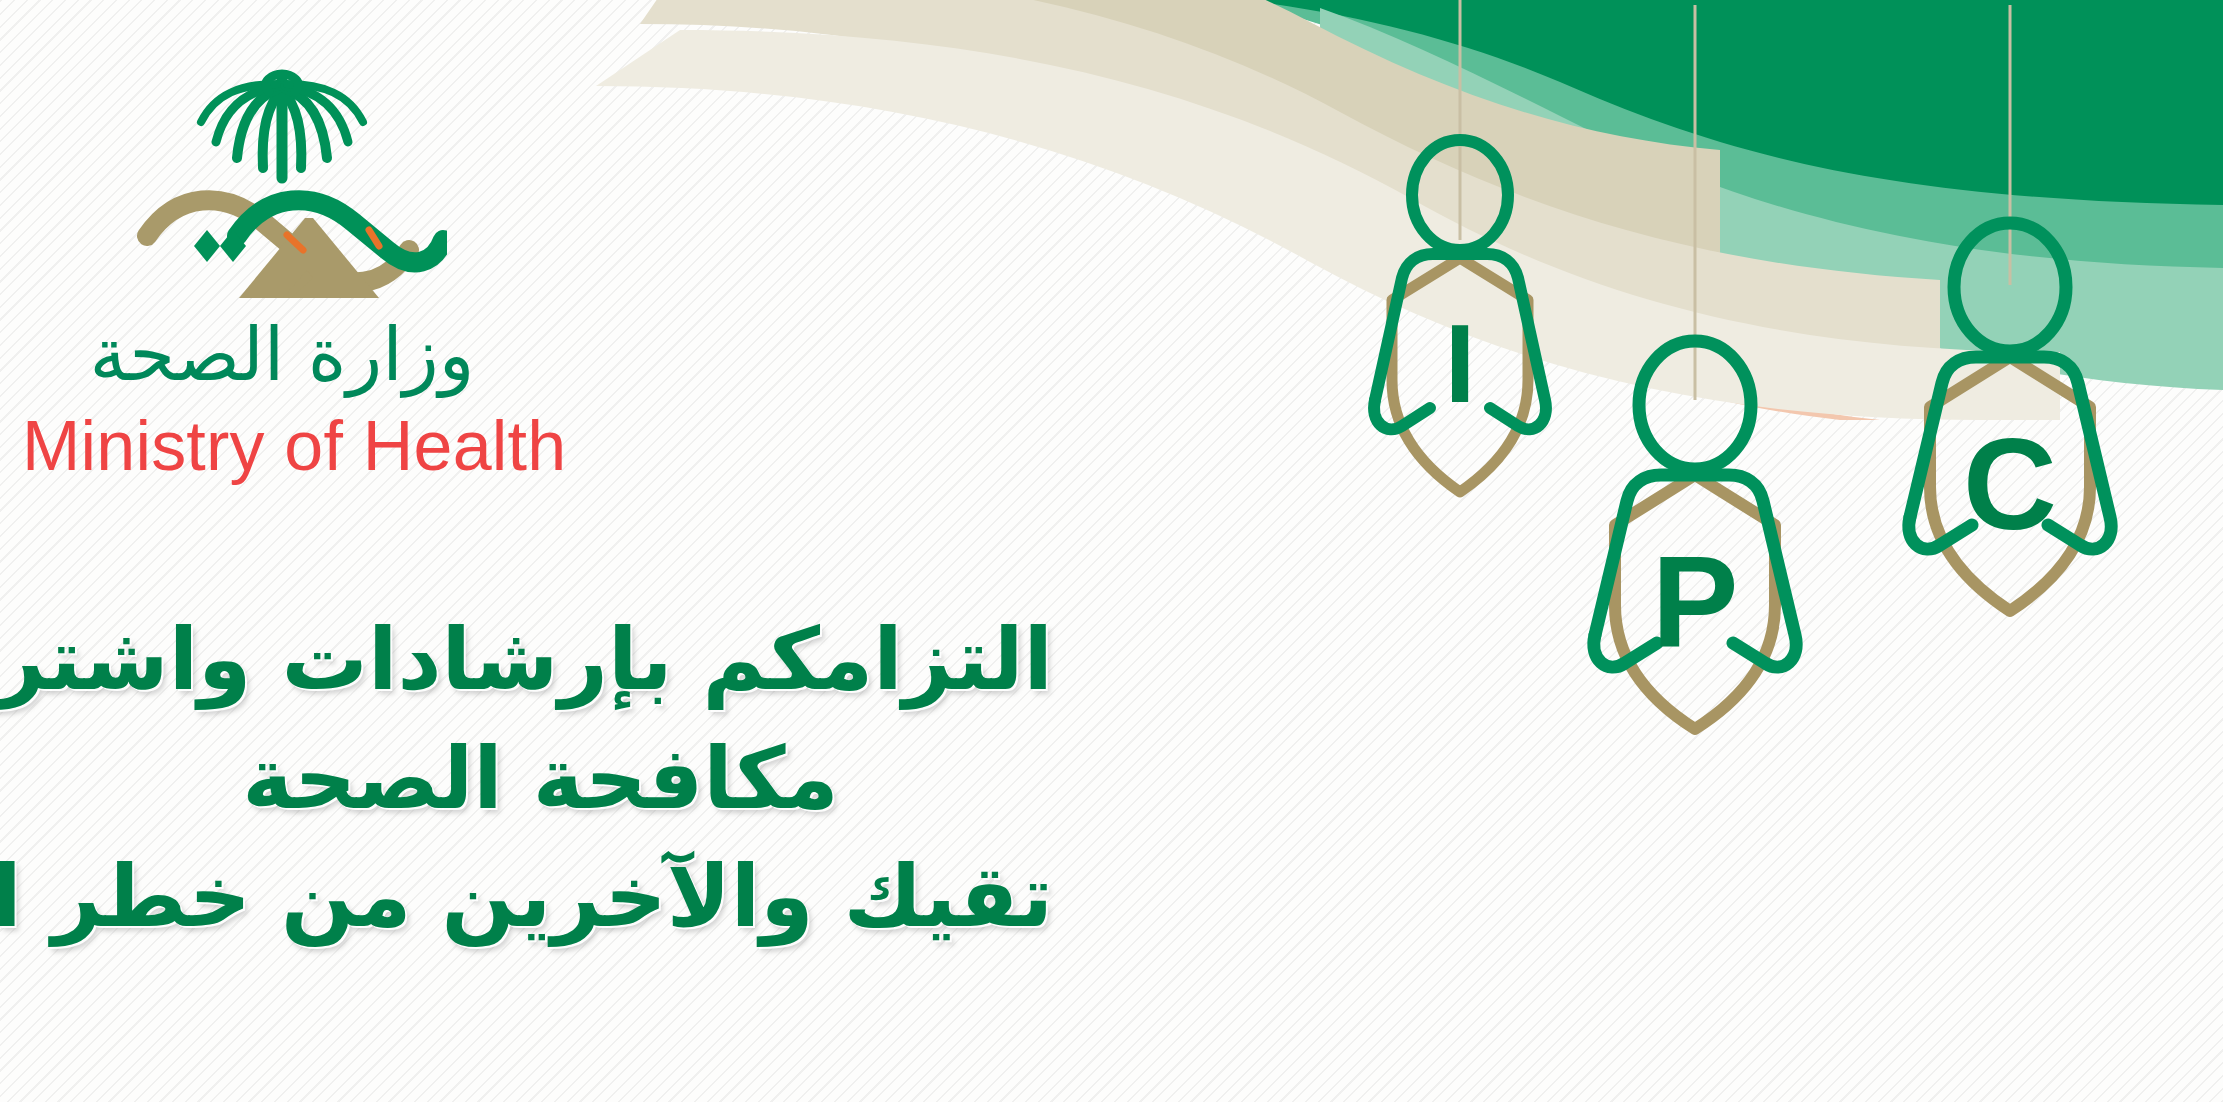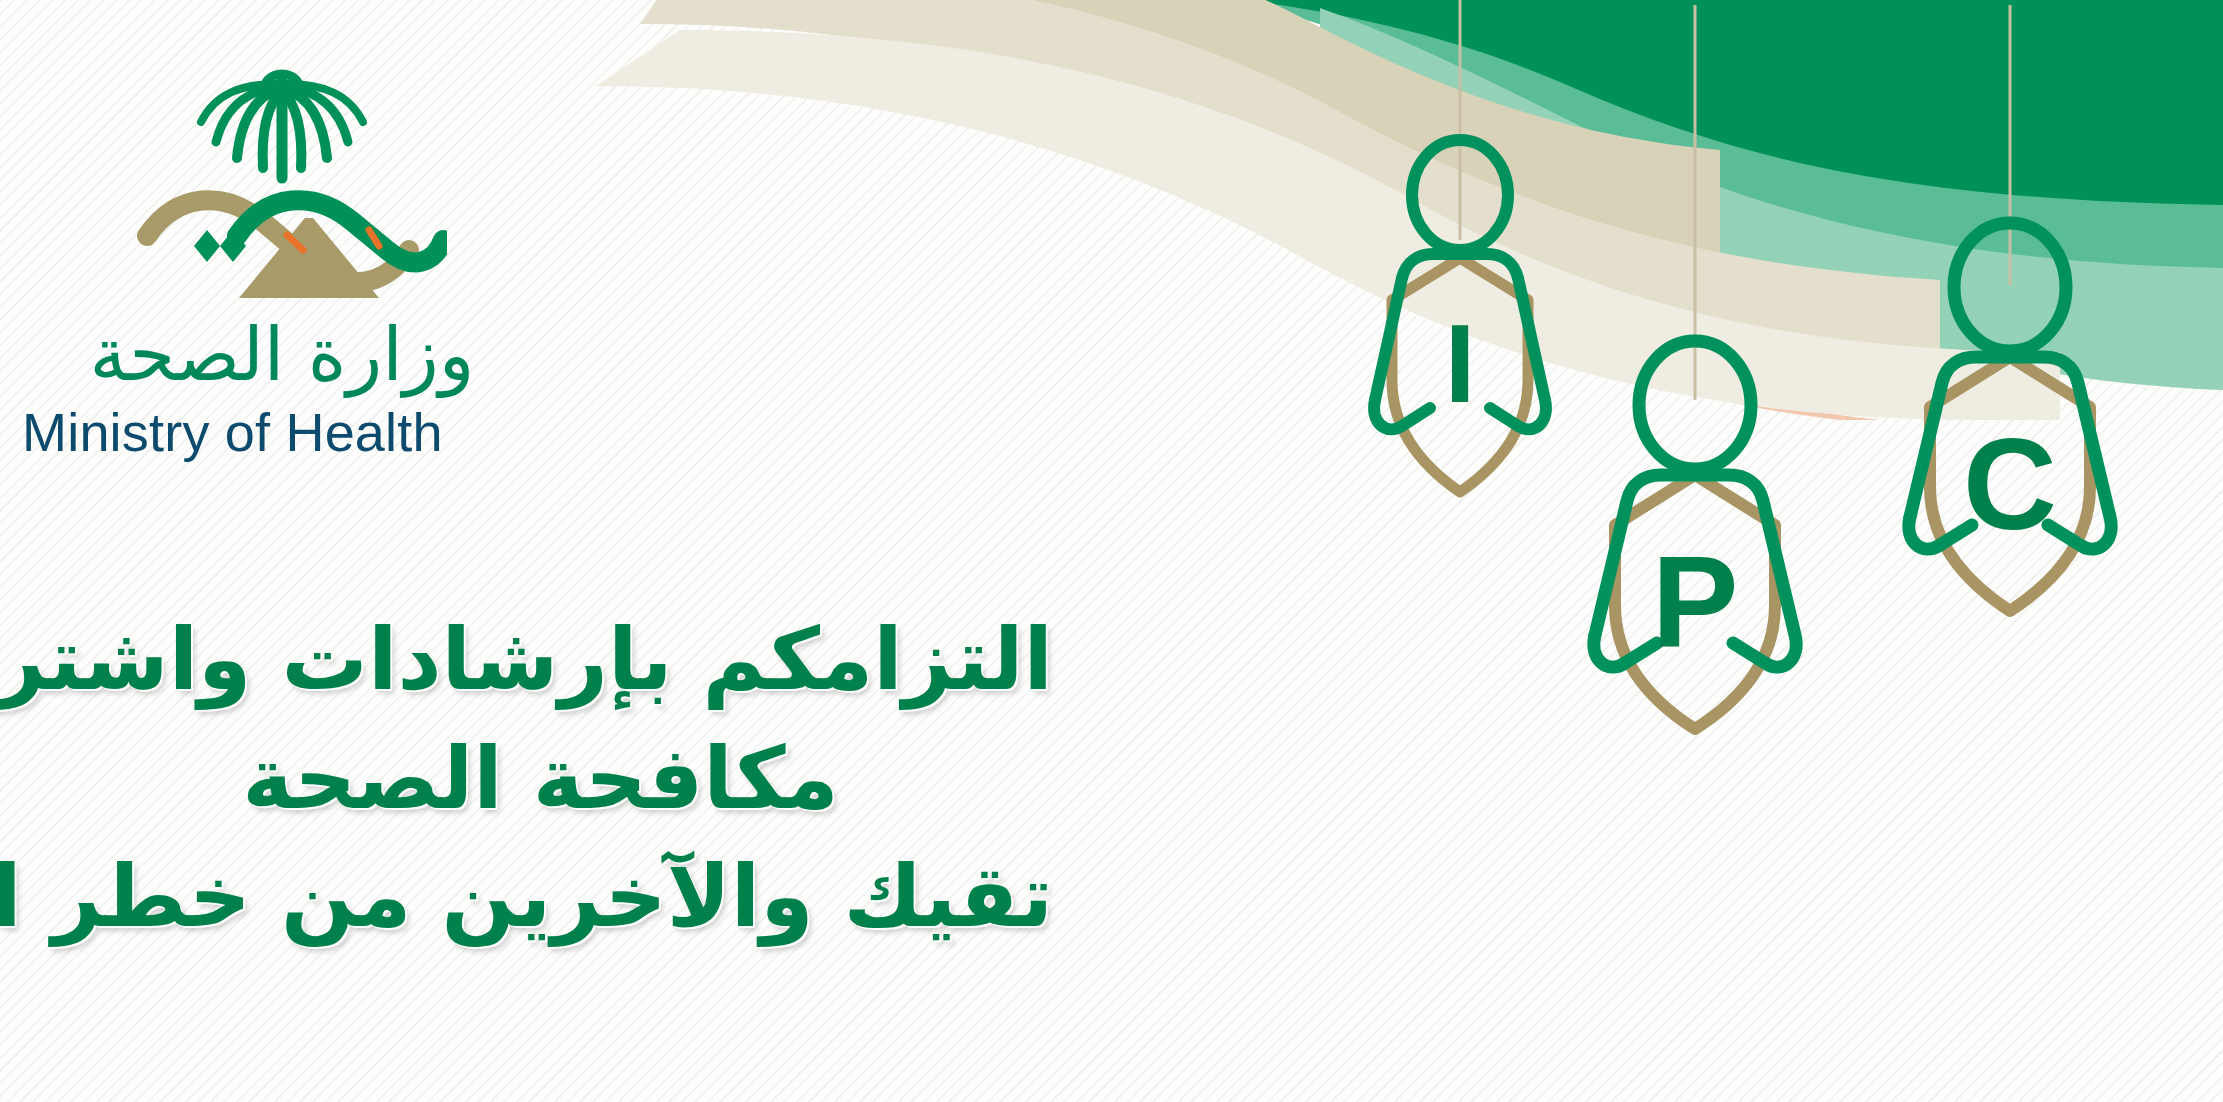--- a/index.html
+++ b/index.html
@@ -44,37 +44,37 @@
     pointer-events: none;
   }
 
   
   .logo-block {
     position: absolute;
     left: 22px;
     top: 50px;
     width: 520px;
     z-index: 5;
-    text-align: left;
+    text-align: right;
     direction: ltr;
   }
   .logo-mark { width: 330px; height: 250px; display:block; margin: 0 auto; }
   .logo-ar {
     display: block;
     margin: 6px auto 0;
     width: 470px;
     height: 96px;
   }
   .logo-en {
     display:block;
-    color: #0c4a6e;
-    font-size: 54px;
+    color: #ef4444;
+    font-size: 70px;
     letter-spacing: 0.2px;
     line-height: 1.05;
-    margin-top: 2px;
+    margin-top: 8px;
     font-family: "Liberation Sans", "DejaVu Sans", sans-serif;
     white-space: nowrap;
   }
 
   
   .headline {
     position: absolute;
     right: 1170px;
     left: 28px;
     top: 600px;

